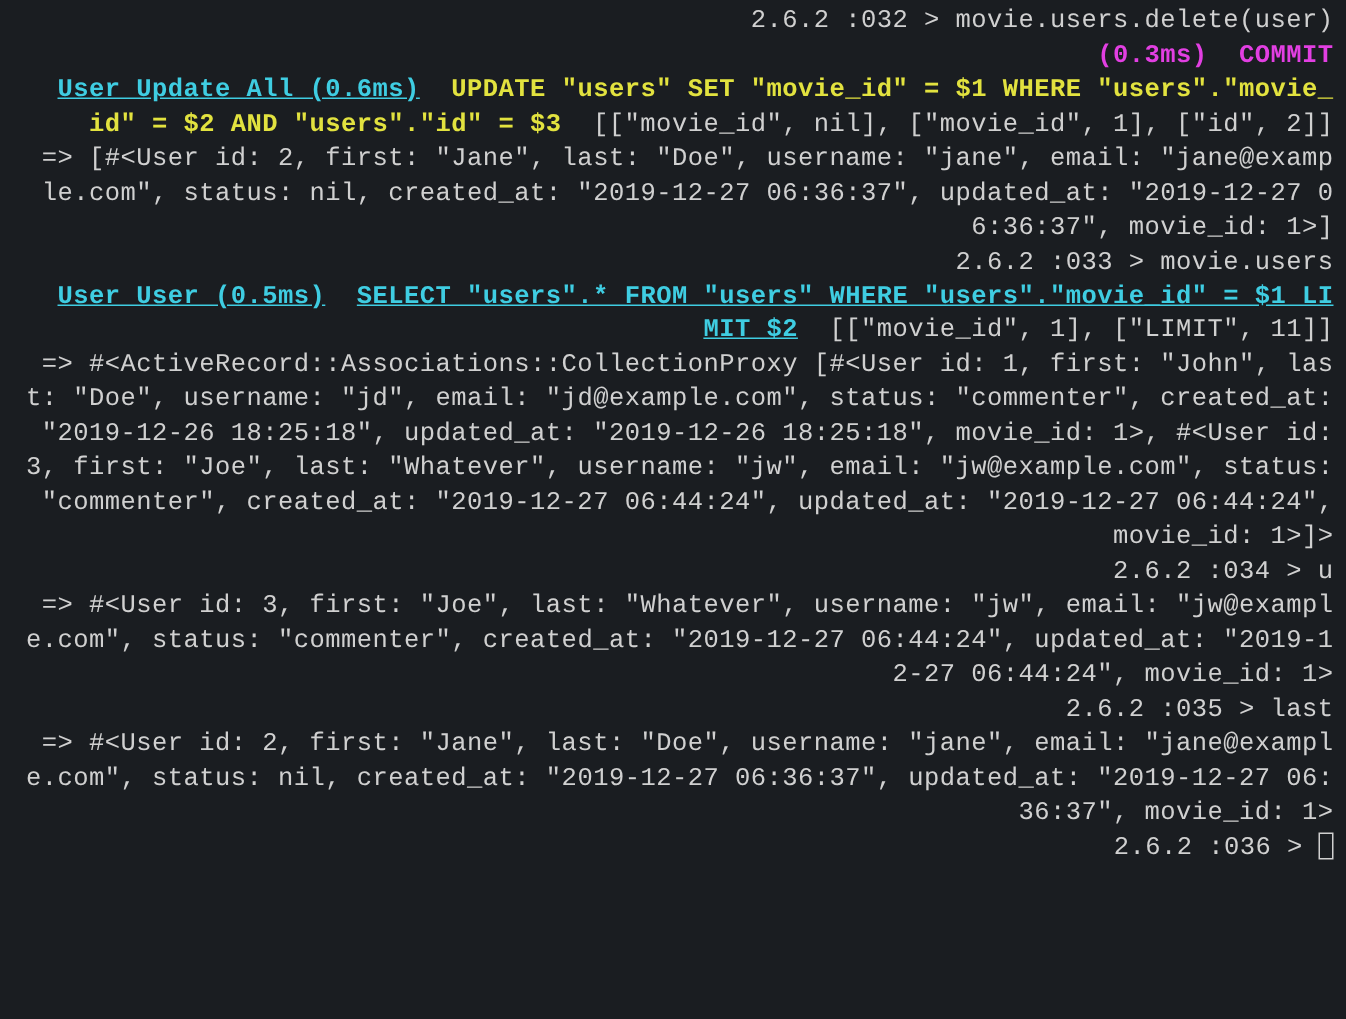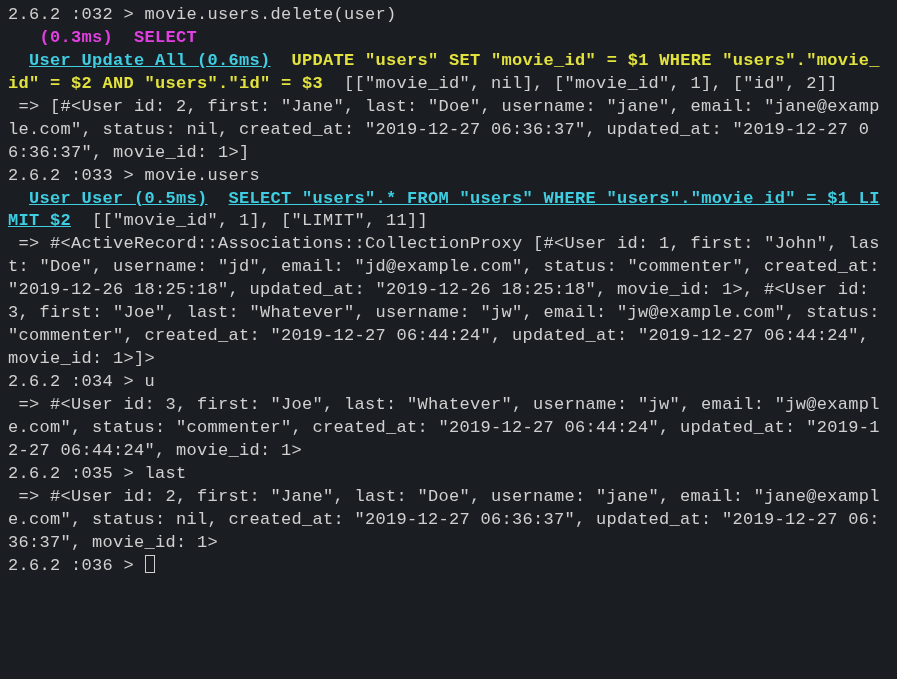--- a/index.html
+++ b/index.html
@@ -1,18 +1,19 @@
 <!DOCTYPE html>
 <html><head>
   <meta charset="utf-8">
   <style>
     * {
       margin: 0;
       padding: 0;
       box-sizing: border-box;
+      text-align: right;
     }
     body {
       background: #1a1d21;
       color: #d0d0d0;
       font-family: 'Consolas', 'Monaco', 'Courier New', monospace;
       font-size: 17px;
       line-height: 1.35;
       padding: 4px 8px;
       width: 897px;
       height: 679px;
@@ -35,21 +36,21 @@
       border: 1px solid #d0d0d0;
       vertical-align: text-bottom;
       margin-bottom: 2px;
     }
   </style>
 </head>
 <body>
 
 <div id="terminal">
     <div class="line"><span class="prompt">2.6.2 :032 &gt; </span><span class="gray">movie.users.delete(user)</span></div>
-    <div class="line"><span class="gray">   </span><span class="magenta-bold">(0.3ms)</span><span class="gray">  </span><span class="magenta-bold">SELECT</span></div>
+    <div class="line"><span class="gray">   </span><span class="magenta-bold">(0.3ms)</span><span class="gray">  </span><span class="magenta-bold">COMMIT</span></div>
     <div class="line"><span class="gray">  </span><span class="cyan-bold">User Update All (0.6ms)</span><span class="gray">  </span><span class="yellow-bold">UPDATE "users" SET "movie_id" = $1 WHERE "users"."movie_id" = $2 AND "users"."id" = $3</span><span class="gray">  [["movie_id", nil], ["movie_id", 1], ["id", 2]]</span></div>
     <div class="line"><span class="gray"> =&gt; [#&lt;User id: 2, first: "Jane", last: "Doe", username: "jane", email: "jane@example.com", status: nil, created_at: "2019-12-27 06:36:37", updated_at: "2019-12-27 06:36:37", movie_id: 1&gt;]</span></div>
     <div class="line"><span class="prompt">2.6.2 :033 &gt; </span><span class="gray">movie.users</span></div>
     <div class="line"><span class="gray">  </span><span class="cyan-bold">User User (0.5ms)</span><span class="gray">  </span><span class="cyan-bold">SELECT "users".* FROM "users" WHERE "users"."movie_id" = $1 LIMIT $2</span><span class="gray">  [["movie_id", 1], ["LIMIT", 11]]</span></div>
     <div class="line"><span class="gray"> =&gt; #&lt;ActiveRecord::Associations::CollectionProxy [#&lt;User id: 1, first: "John", last: "Doe", username: "jd", email: "jd@example.com", status: "commenter", created_at: "2019-12-26 18:25:18", updated_at: "2019-12-26 18:25:18", movie_id: 1&gt;, #&lt;User id: 3, first: "Joe", last: "Whatever", username: "jw", email: "jw@example.com", status: "commenter", created_at: "2019-12-27 06:44:24", updated_at: "2019-12-27 06:44:24", movie_id: 1&gt;]&gt;</span></div>
     <div class="line"><span class="prompt">2.6.2 :034 &gt; </span><span class="gray">u</span></div>
     <div class="line"><span class="gray"> =&gt; #&lt;User id: 3, first: "Joe", last: "Whatever", username: "jw", email: "jw@example.com", status: "commenter", created_at: "2019-12-27 06:44:24", updated_at: "2019-12-27 06:44:24", movie_id: 1&gt;</span></div>
     <div class="line"><span class="prompt">2.6.2 :035 &gt; </span><span class="gray">last</span></div>
     <div class="line"><span class="gray"> =&gt; #&lt;User id: 2, first: "Jane", last: "Doe", username: "jane", email: "jane@example.com", status: nil, created_at: "2019-12-27 06:36:37", updated_at: "2019-12-27 06:36:37", movie_id: 1&gt;</span></div>
     <div class="line"><span class="prompt">2.6.2 :036 &gt; </span><span class="cursor"></span></div>

